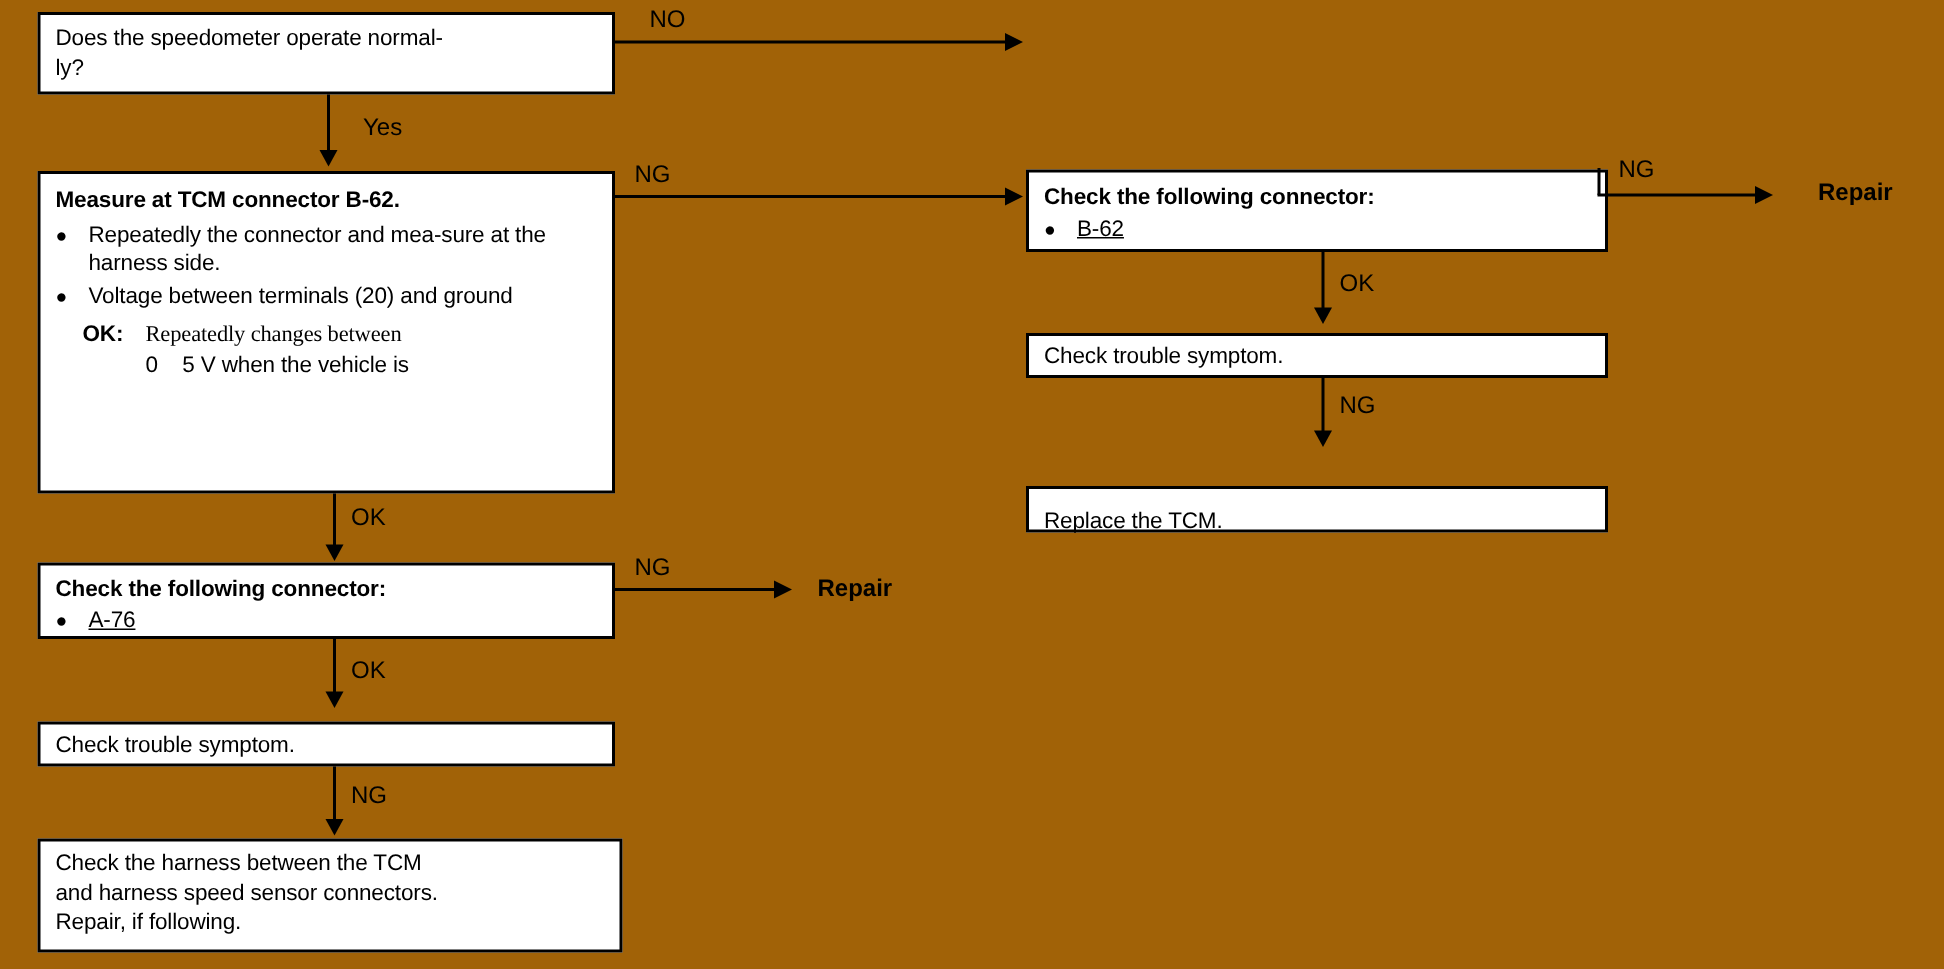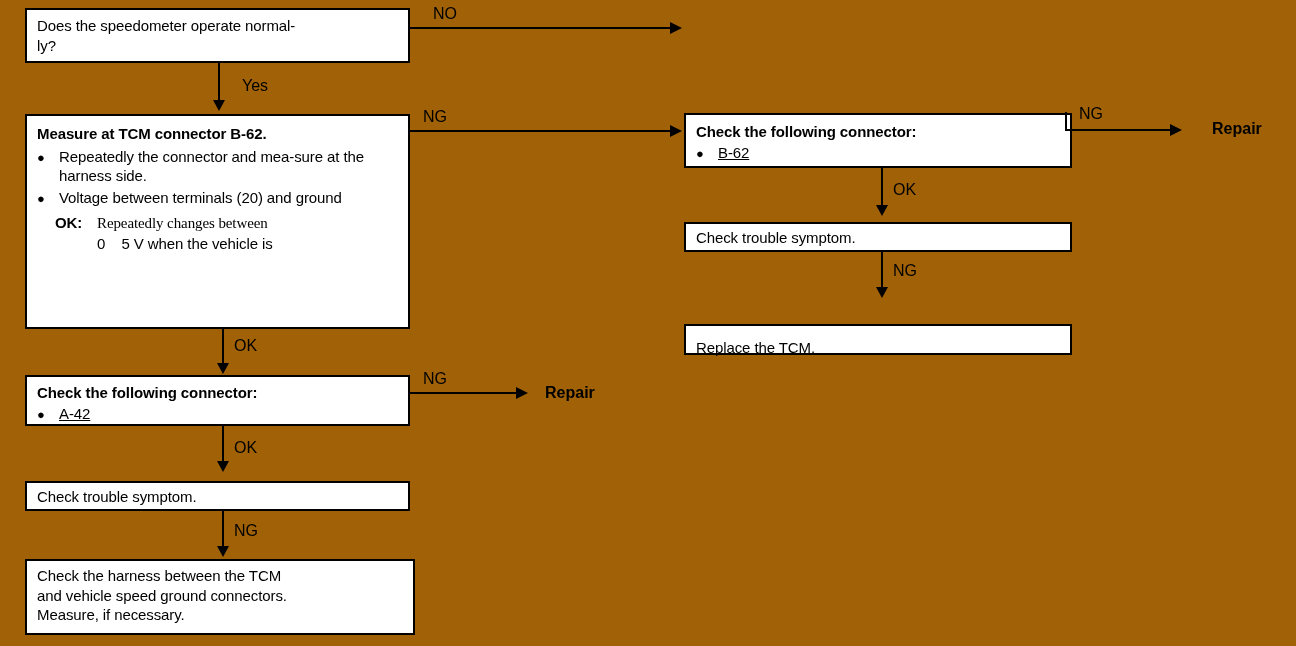--- a/index.html
+++ b/index.html
@@ -136,21 +136,21 @@
   <div class="edge-label" style="left:423px; top:109px;">NG</div>
 
   <div class="vline" style="left:222px; top:329px; height:38px;"></div>
   <div class="arrow-down" style="left:217px; top:363px;"></div>
   <div class="edge-label" style="left:234px; top:338px;">OK</div>
 
   <div class="box" style="left:25px; top:375px; width:385px; height:51px;">
     <div class="title">Check the following connector:</div>
     <div class="bullet-row" style="margin-top:1px;">
       <span class="bullet-dot">●</span>
-      <span class="bullet-text plain">A-42</span>
+      <span class="bullet-text plain">A-76</span>
     </div>
   </div>
 
   <div class="hline" style="left:410px; top:392px; width:108px;"></div>
   <div class="arrow-right" style="left:516px; top:387px;"></div>
   <div class="edge-label" style="left:423px; top:371px;">NG</div>
   <div class="term-label" style="left:545px; top:385px;">Repair</div>
 
   <div class="vline" style="left:222px; top:426px; height:38px;"></div>
   <div class="arrow-down" style="left:217px; top:461px;"></div>
@@ -159,22 +159,22 @@
   <div class="box" style="left:25px; top:481px; width:385px; height:30px; padding-top:4px;">
     <div>Check trouble symptom.</div>
   </div>
 
   <div class="vline" style="left:222px; top:511px; height:38px;"></div>
   <div class="arrow-down" style="left:217px; top:546px;"></div>
   <div class="edge-label" style="left:234px; top:523px;">NG</div>
 
   <div class="box" style="left:25px; top:559px; width:390px; height:76px; padding-top:5px;">
     <div>Check the harness between the TCM</div>
-    <div>and vehicle speed ground connectors.</div>
-    <div>Measure, if necessary.</div>
+    <div>and harness speed sensor connectors.</div>
+    <div>Repair, if following.</div>
   </div>
 
 
   <div class="box" style="left:684px; top:113px; width:388px; height:55px; padding-top:7px;">
     <div class="title">Check the following connector:</div>
     <div class="bullet-row" style="margin-top:1px;">
       <span class="bullet-dot">●</span>
       <span class="bullet-text plain">B-62</span>
     </div>
   </div>

